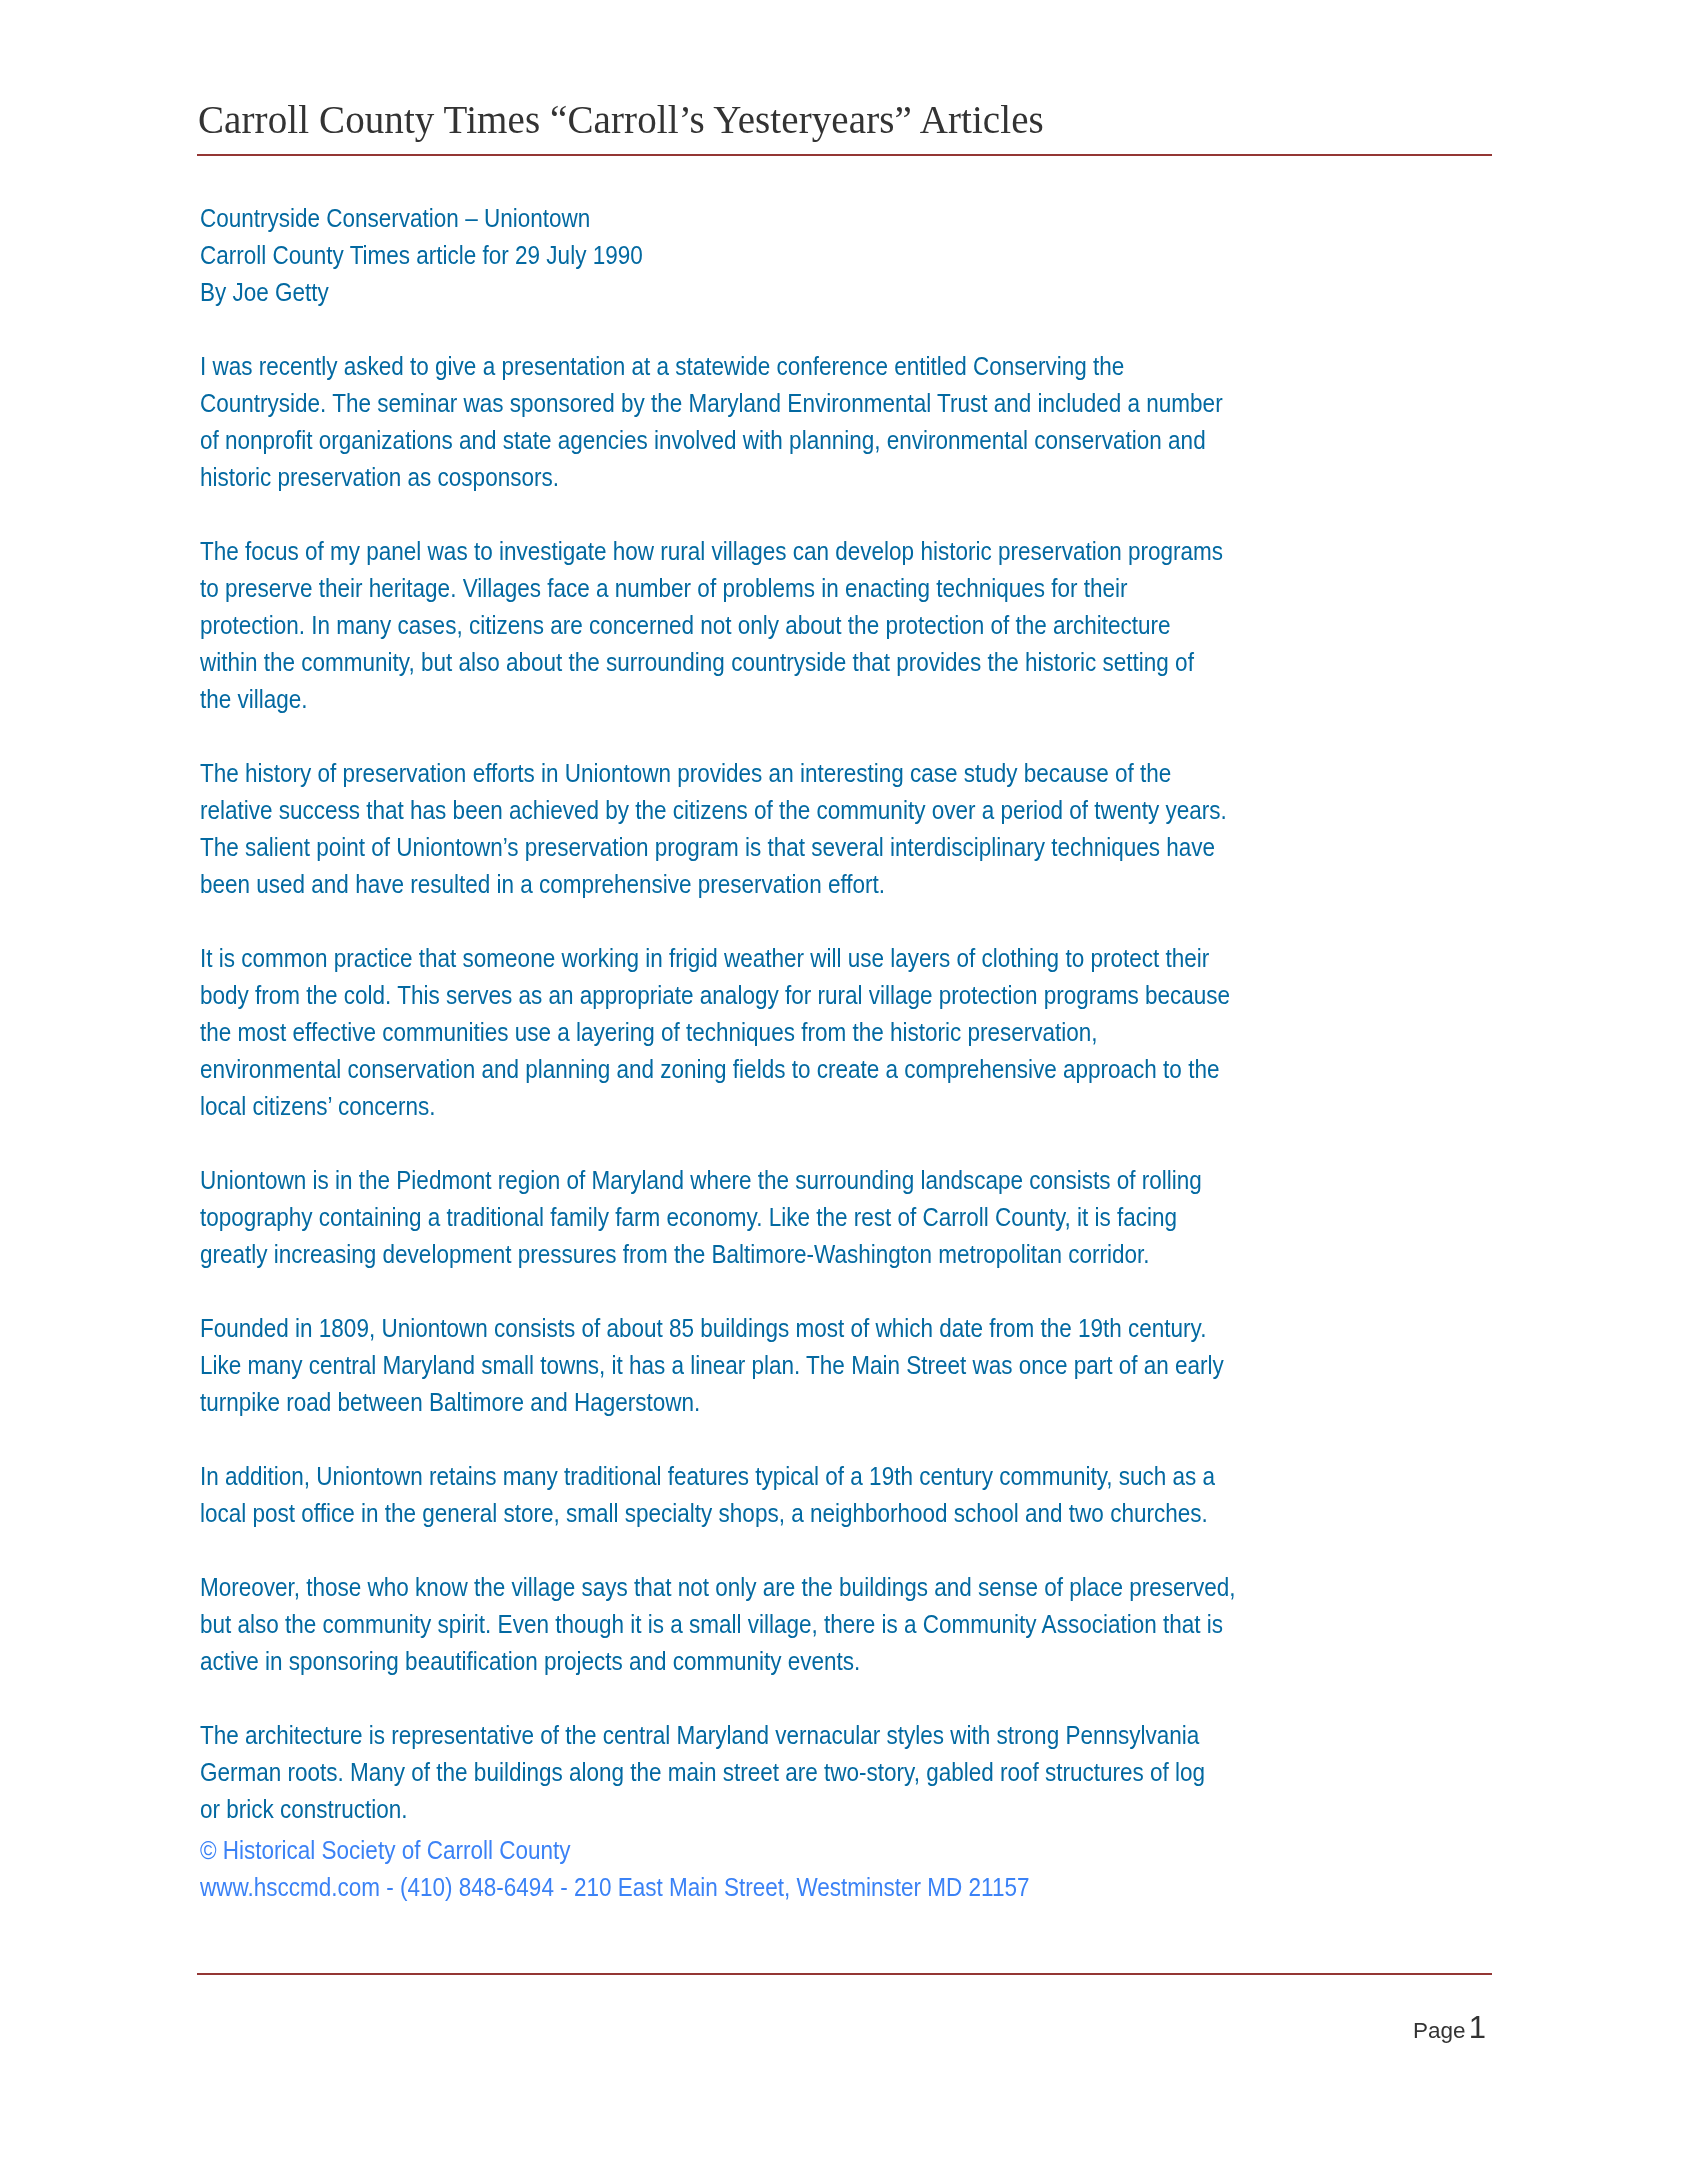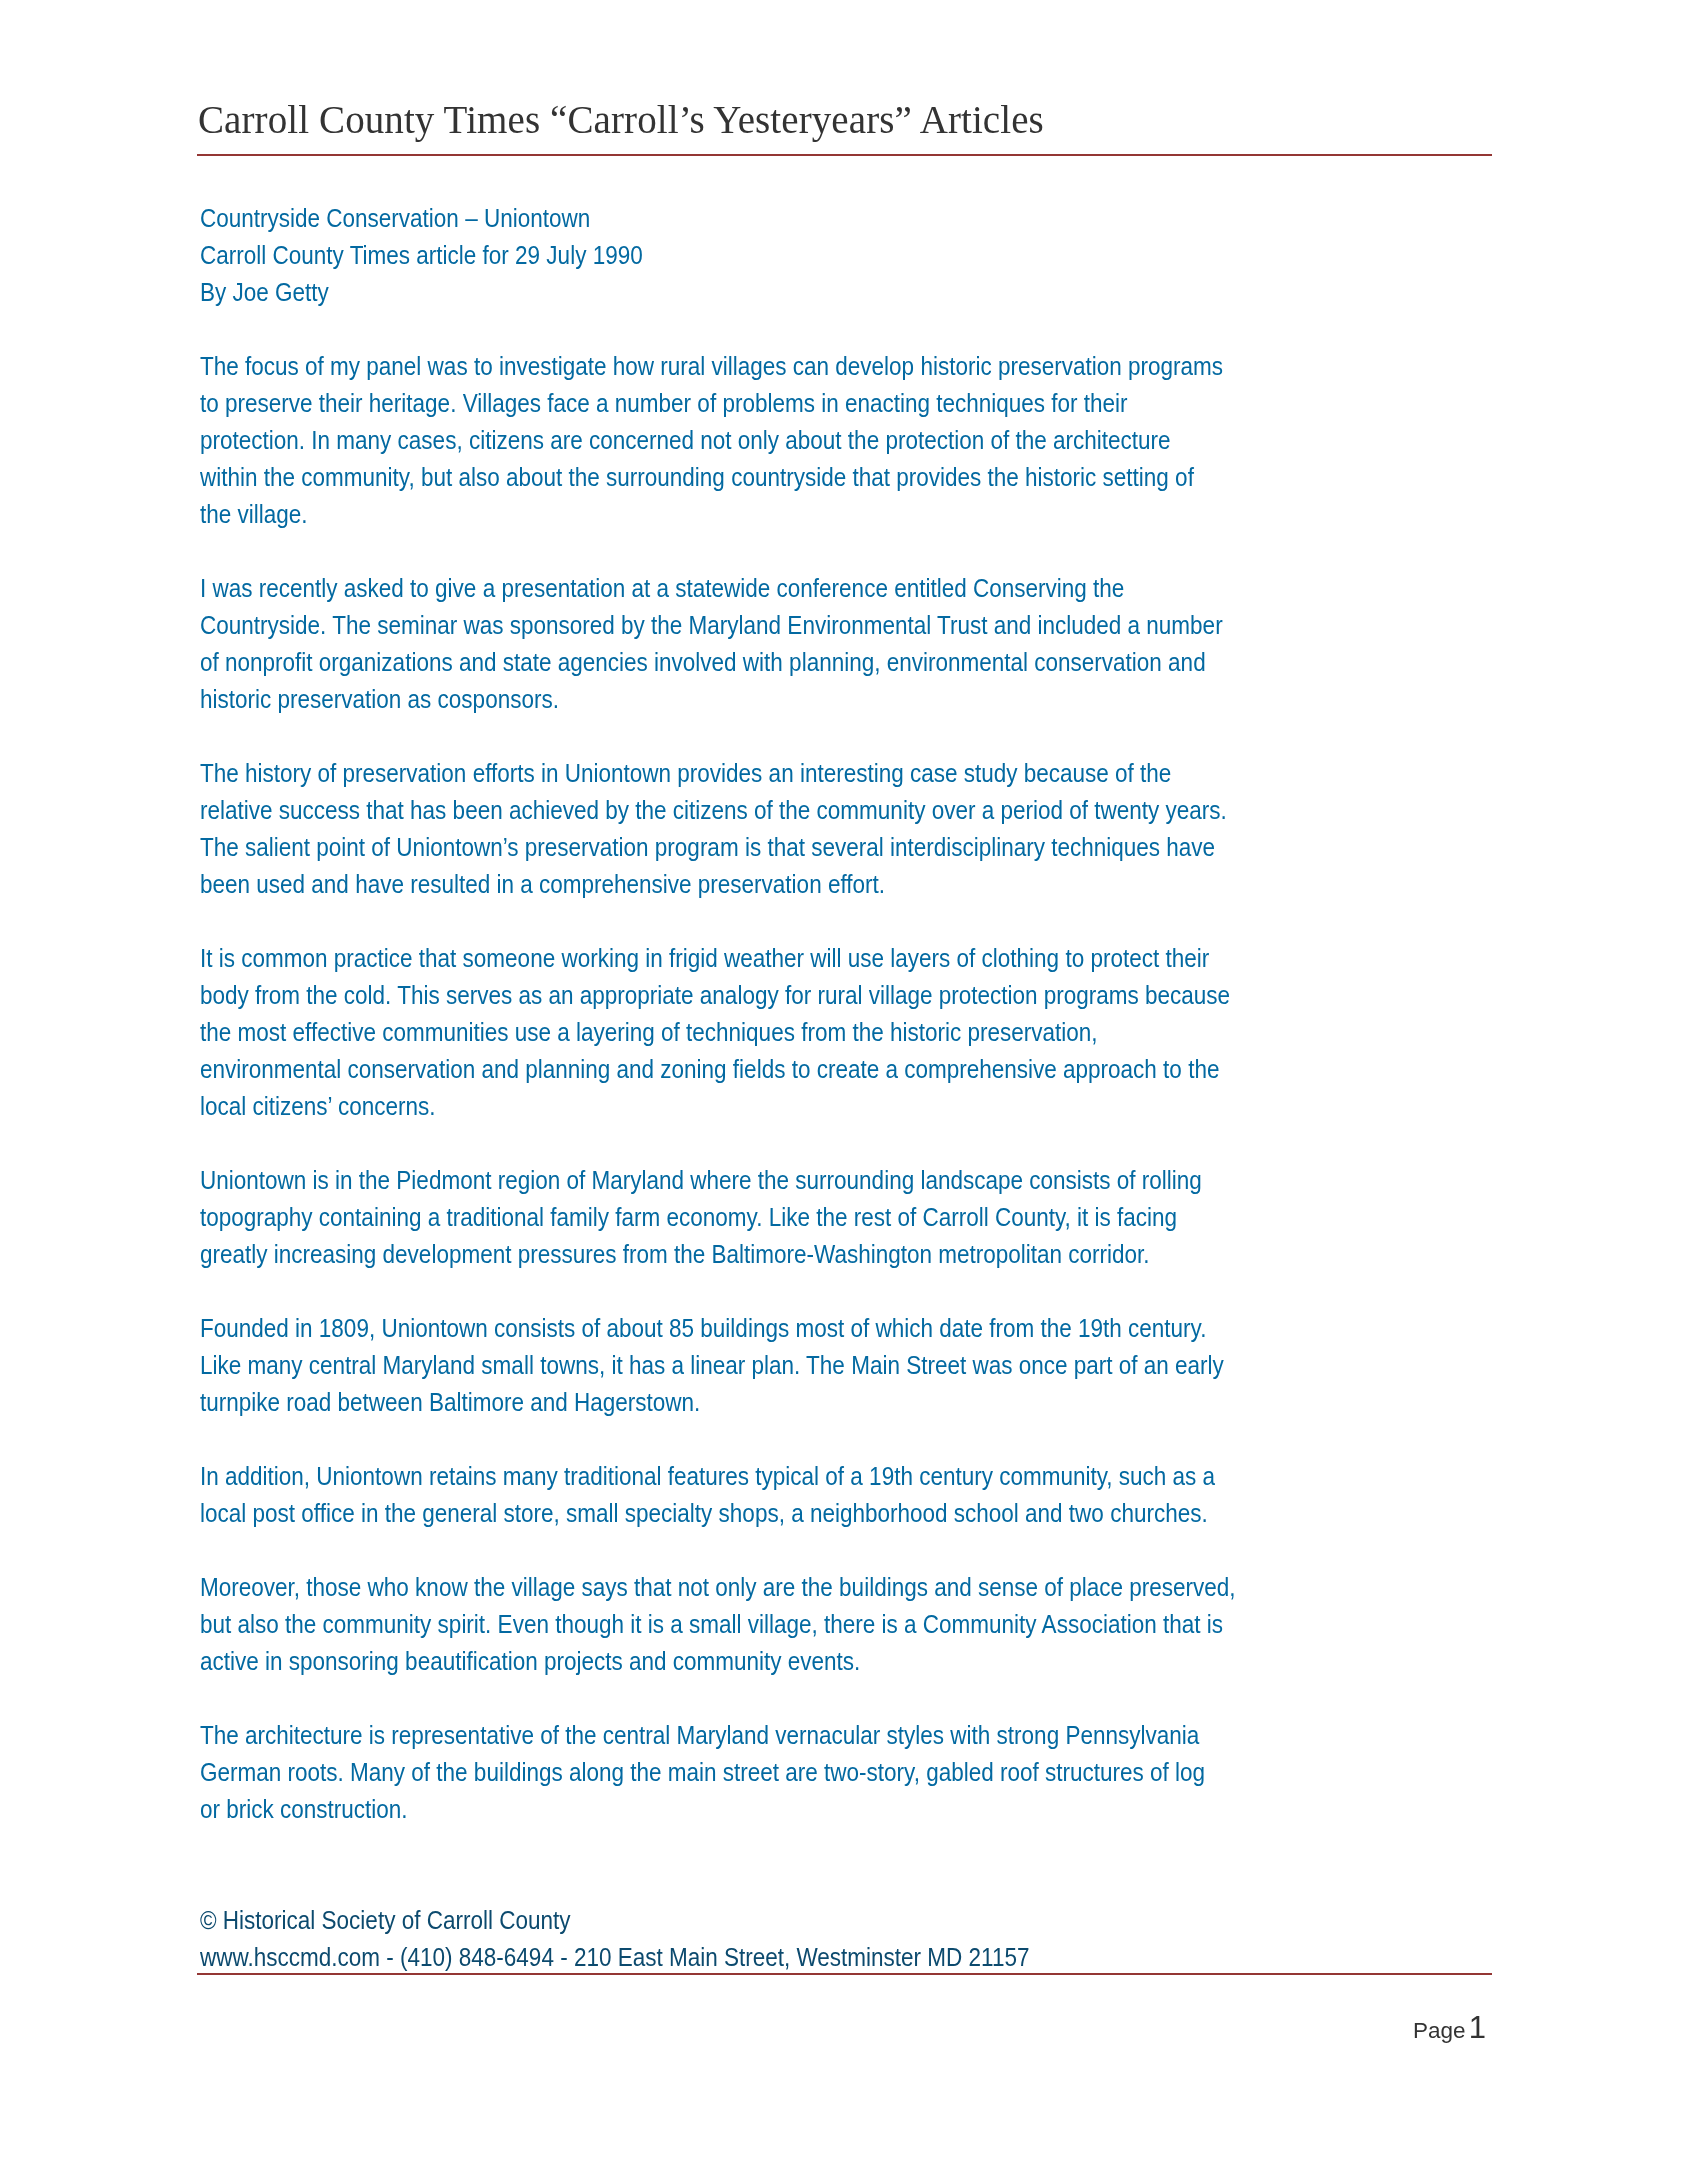--- a/index.html
+++ b/index.html
@@ -21,23 +21,23 @@
     position: absolute; left: 200px; top: 200px; width: 1307px;
     font-family: "Liberation Sans", "DejaVu Sans", sans-serif;
     font-size: 25px; line-height: 37px; color: #0369a1;
   }
   .line {
     display: block; white-space: nowrap; height: 37px;
     transform-origin: left center; transform: scaleX(0.9);
   }
   .para { margin: 0 0 37px 0; }
   .footer {
-    position: absolute; left: 200px; top: 1902px;
+    position: absolute; left: 200px; top: 1832px;
     font-family: "Liberation Sans", "DejaVu Sans", sans-serif;
-    font-size: 25px; line-height: 37px; color: #0c4a6e;
+    font-size: 25px; line-height: 37px; color: #3b82f6;
   }
   .page-num {
     position: absolute; right: 201px; top: 1986px;
     font-family: "Liberation Sans", "DejaVu Sans", sans-serif;
     color: #333333; white-space: nowrap; margin-top: 24px;
   }
   .page-num .label { font-size: 22.5px; }
   .page-num .num { font-size: 31px; }
 </style>
 </head>
@@ -49,32 +49,32 @@
   <div class="rule top"></div>
 
   <div class="body-text">
     <div class="para">
       <span class="line">Countryside Conservation – Uniontown</span>
       <span class="line">Carroll County Times article for 29 July 1990</span>
       <span class="line">By Joe Getty</span>
     </div>
 
     <div class="para">
+      <span class="line">I was recently asked to give a presentation at a statewide conference entitled Conserving the</span>
+      <span class="line">Countryside.  The seminar was sponsored by the Maryland Environmental Trust and included a number</span>
+      <span class="line">of nonprofit organizations and state agencies involved with planning, environmental conservation and</span>
+      <span class="line">historic preservation as cosponsors.</span>
+    </div>
+
+    <div class="para">
       <span class="line">The focus of my panel was to investigate how rural villages can develop historic preservation programs</span>
       <span class="line">to preserve their heritage.  Villages face a number of problems in enacting techniques for their</span>
       <span class="line">protection.  In many cases, citizens are concerned not only about the protection of the architecture</span>
       <span class="line">within the community, but also about the surrounding countryside that provides the historic setting of</span>
       <span class="line">the village.</span>
-    </div>
-
-    <div class="para">
-      <span class="line">I was recently asked to give a presentation at a statewide conference entitled Conserving the</span>
-      <span class="line">Countryside.  The seminar was sponsored by the Maryland Environmental Trust and included a number</span>
-      <span class="line">of nonprofit organizations and state agencies involved with planning, environmental conservation and</span>
-      <span class="line">historic preservation as cosponsors.</span>
     </div>
 
     <div class="para">
       <span class="line">The history of preservation efforts in Uniontown provides an interesting case study because of the</span>
       <span class="line">relative success that has been achieved by the citizens of the community over a period of twenty years.</span>
       <span class="line">The salient point of Uniontown’s preservation program is that several interdisciplinary techniques have</span>
       <span class="line">been used and have resulted in a comprehensive preservation effort.</span>
     </div>
 
     <div class="para">

